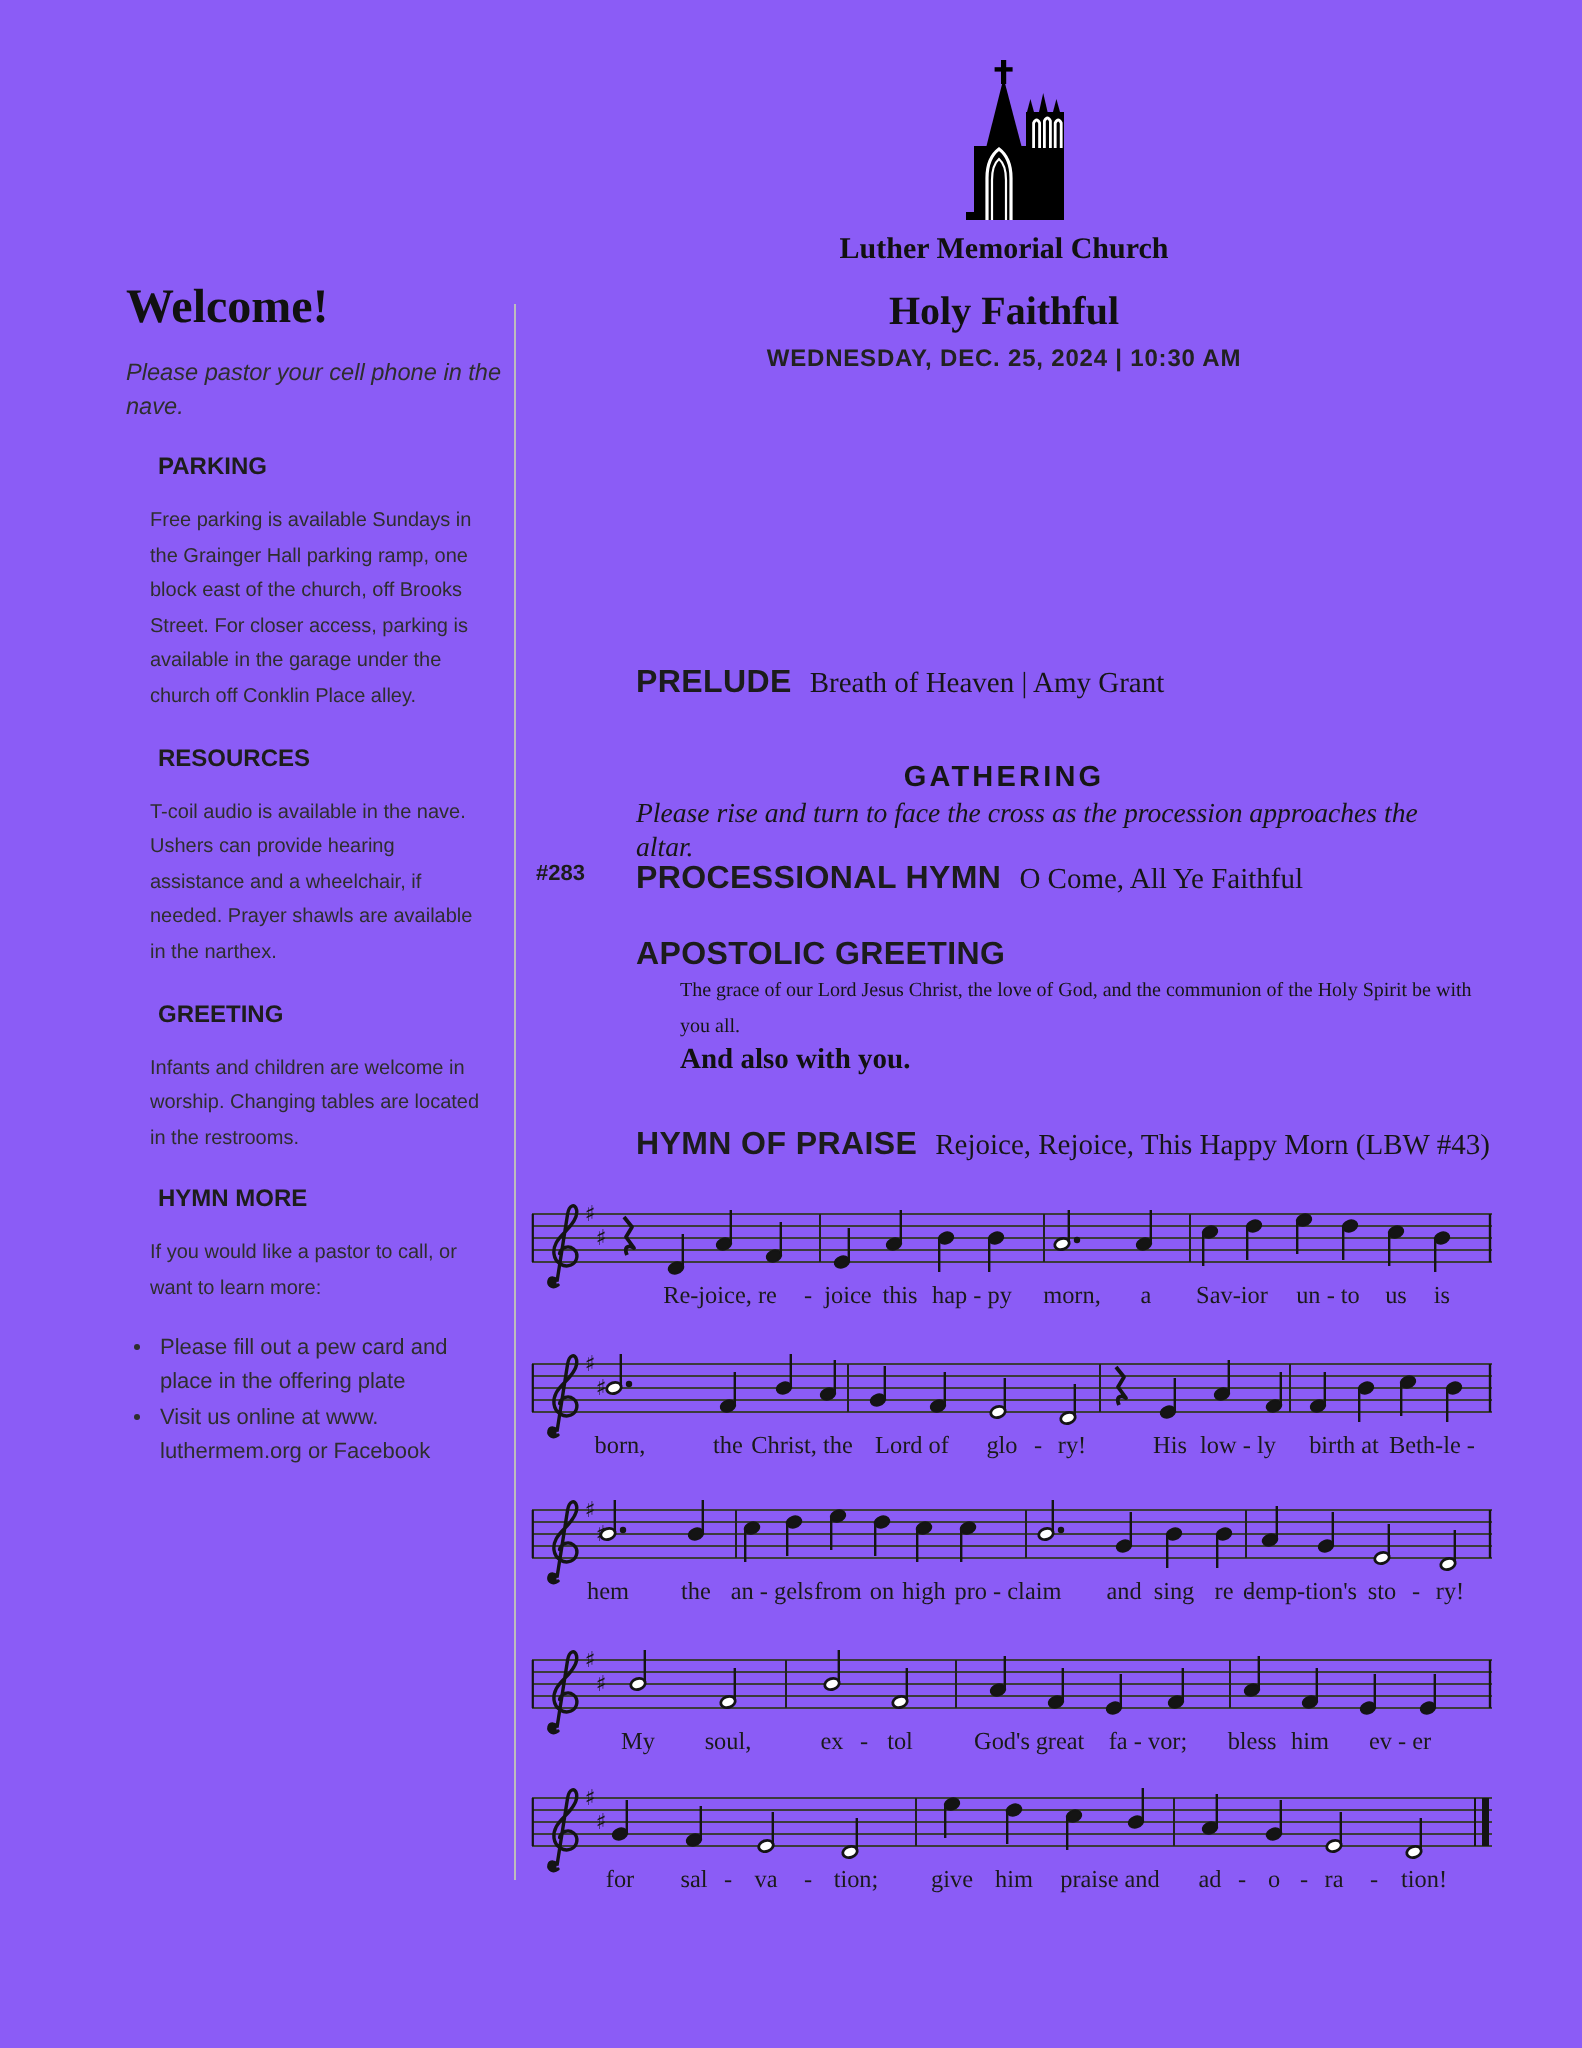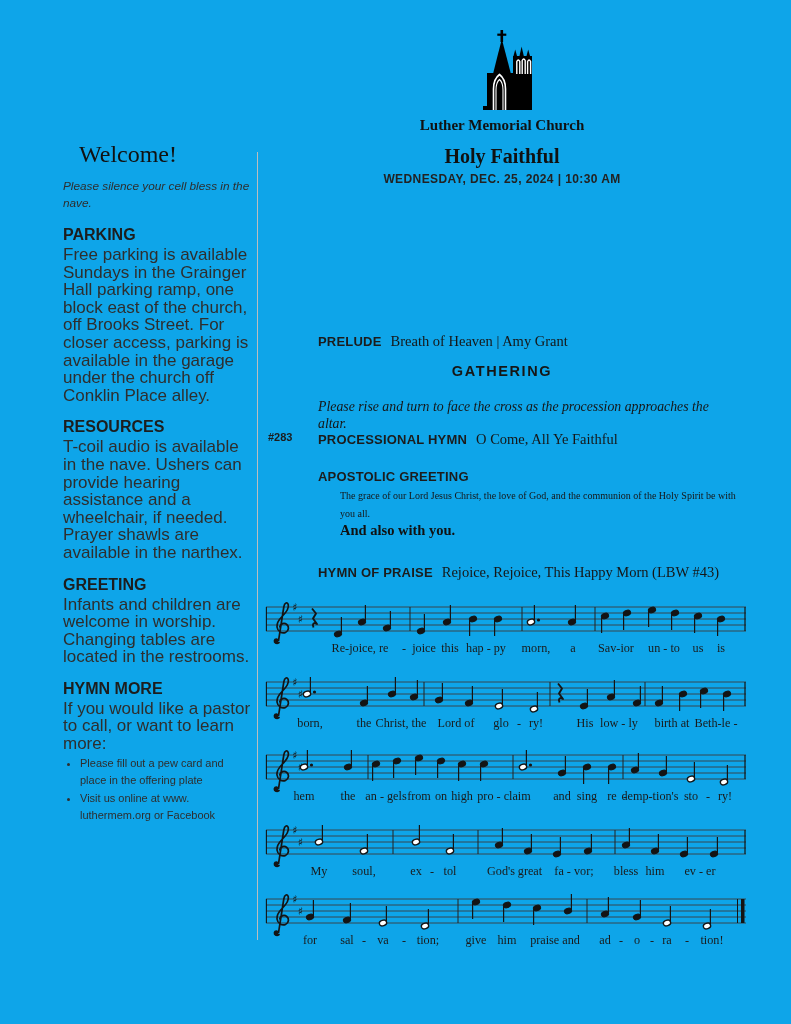--- a/index.html
+++ b/index.html
@@ -1,42 +1,42 @@
 <!DOCTYPE html>
 <html><head>
 <meta charset="utf-8">
 <style>
   html,body{margin:0;padding:0;background:#888;}
-  .page{position:relative;width:791px;height:1024px;background:#0ea5e9;margin:0 auto;
+  .page{position:relative;width:791px;height:1024px;background:#8b5cf6;margin:0 auto;
         font-family:"Liberation Sans",sans-serif;color:#1f1f1f;overflow:hidden;}
 
   
   .header{position:absolute;left:257px;right:44px;top:30px;text-align:center;}
   .logo{display:block;margin:0 auto;}
   .church-name{font-family:"Liberation Serif",serif;font-weight:bold;font-size:15px;margin-top:7px;color:#111;}
   .service-title{font-family:"Liberation Serif",serif;font-weight:bold;font-size:20px;margin-top:11px;color:#111;}
   .service-day{font-weight:bold;font-size:12px;letter-spacing:.5px;margin-top:7px;color:#222;}
   .service-date{font-weight:bold;font-size:12px;letter-spacing:.4px;margin-top:4px;color:#222;}
 
   
   .sidebar{position:absolute;left:63px;top:141px;width:190px;}
-  .welcome{font-family:"Liberation Serif",serif;font-weight:normal;font-size:24px;color:#111;margin:0 0 10px 16px;}
+  .welcome{font-family:"Liberation Serif",serif;font-weight:bold;font-size:24px;color:#111;margin:0 0 10px 0;}
   .silence{font-style:italic;font-size:11.8px;line-height:17px;color:#2e2e2e;margin:0 0 6px 0;}
-  .sb-title{font-weight:bold;font-size:16px;color:#1d1d1d;margin:14px 0 2px 0;}
-  .sb-body{font-size:17px;line-height:17.6px;color:#2e2e2e;margin:0;}
+  .sb-title{font-weight:bold;font-size:12px;color:#1d1d1d;margin:14px 0 2px 16px;}
+  .sb-body{font-size:10px;line-height:17.6px;color:#2e2e2e;margin:12px;}
   .sb-bullets{margin:2px 0 0 0;padding-left:17px;font-size:11px;line-height:17.6px;color:#2e2e2e;}
   .sb-bullets li{margin:0;}
   .divider{position:absolute;left:257px;top:152px;width:1px;height:788px;background:#bdbdbd;}
 
   
-  .label{font-weight:bold;font-size:13px;letter-spacing:.2px;color:#1c1c1c;white-space:nowrap;}
+  .label{font-weight:bold;font-size:16px;letter-spacing:.2px;color:#1c1c1c;white-space:nowrap;}
   .serif-val{font-family:"Liberation Serif",serif;font-size:14.5px;color:#161616;white-space:nowrap;}
   .row{position:absolute;display:flex;align-items:baseline;gap:9px;}
   .prelude-row{left:318px;top:333px;}
-  .gathering{position:absolute;left:257px;right:44px;top:363px;text-align:center;
+  .gathering{position:absolute;left:257px;right:44px;top:381px;text-align:center;
              font-weight:bold;font-size:14.5px;letter-spacing:1.6px;color:#161616;}
   .rubric{position:absolute;left:318px;top:398px;width:420px;font-family:"Liberation Serif",serif;
           font-style:italic;font-size:13.8px;line-height:17px;color:#161616;}
   .hymn-number{position:absolute;left:268px;top:431px;font-weight:bold;font-size:11px;color:#1c1c1c;text-align:right;}
   .processional-row{left:318px;top:431px;}
   .greeting-label{position:absolute;left:318px;top:469px;}
   .greeting-text{position:absolute;left:340px;top:487px;width:402px;font-family:"Liberation Serif",serif;
                  font-size:10px;line-height:17.6px;color:#161616;}
   .greeting-response{position:absolute;left:340px;top:522px;font-family:"Liberation Serif",serif;
                      font-weight:bold;font-size:14.5px;color:#111;}
@@ -73,21 +73,21 @@
         <path d="M58.6 44 L58.6 31.5 Q60.1 28.5 61.6 31.5 L61.6 44" stroke-width="1.4"></path>
       </g>
     </svg>
     <div class="church-name">Luther Memorial Church</div>
     <div class="service-title">Holy Faithful</div>
     <div class="service-date">WEDNESDAY, DEC. 25, 2024 | 10:30 AM</div>
   </div>
 
   <div class="sidebar">
     <div class="welcome">Welcome!</div>
-    <p class="silence">Please silence your cell bless in the nave.</p>
+    <p class="silence">Please pastor your cell phone in the nave.</p>
 
     <div class="sb-title">PARKING</div>
     <p class="sb-body">Free parking is available Sundays in the Grainger Hall parking ramp, one block east of the church, off Brooks Street. For closer access, parking is available in the garage under the church off Conklin Place alley.</p>
 
     <div class="sb-title">RESOURCES</div>
     <p class="sb-body">T-coil audio is available in the nave. Ushers can provide hearing assistance and a wheelchair, if needed. Prayer shawls are available in the narthex.</p>
 
     <div class="sb-title">GREETING</div>
     <p class="sb-body">Infants and children are welcome in worship. Changing tables are located in the restrooms.</p>
 

